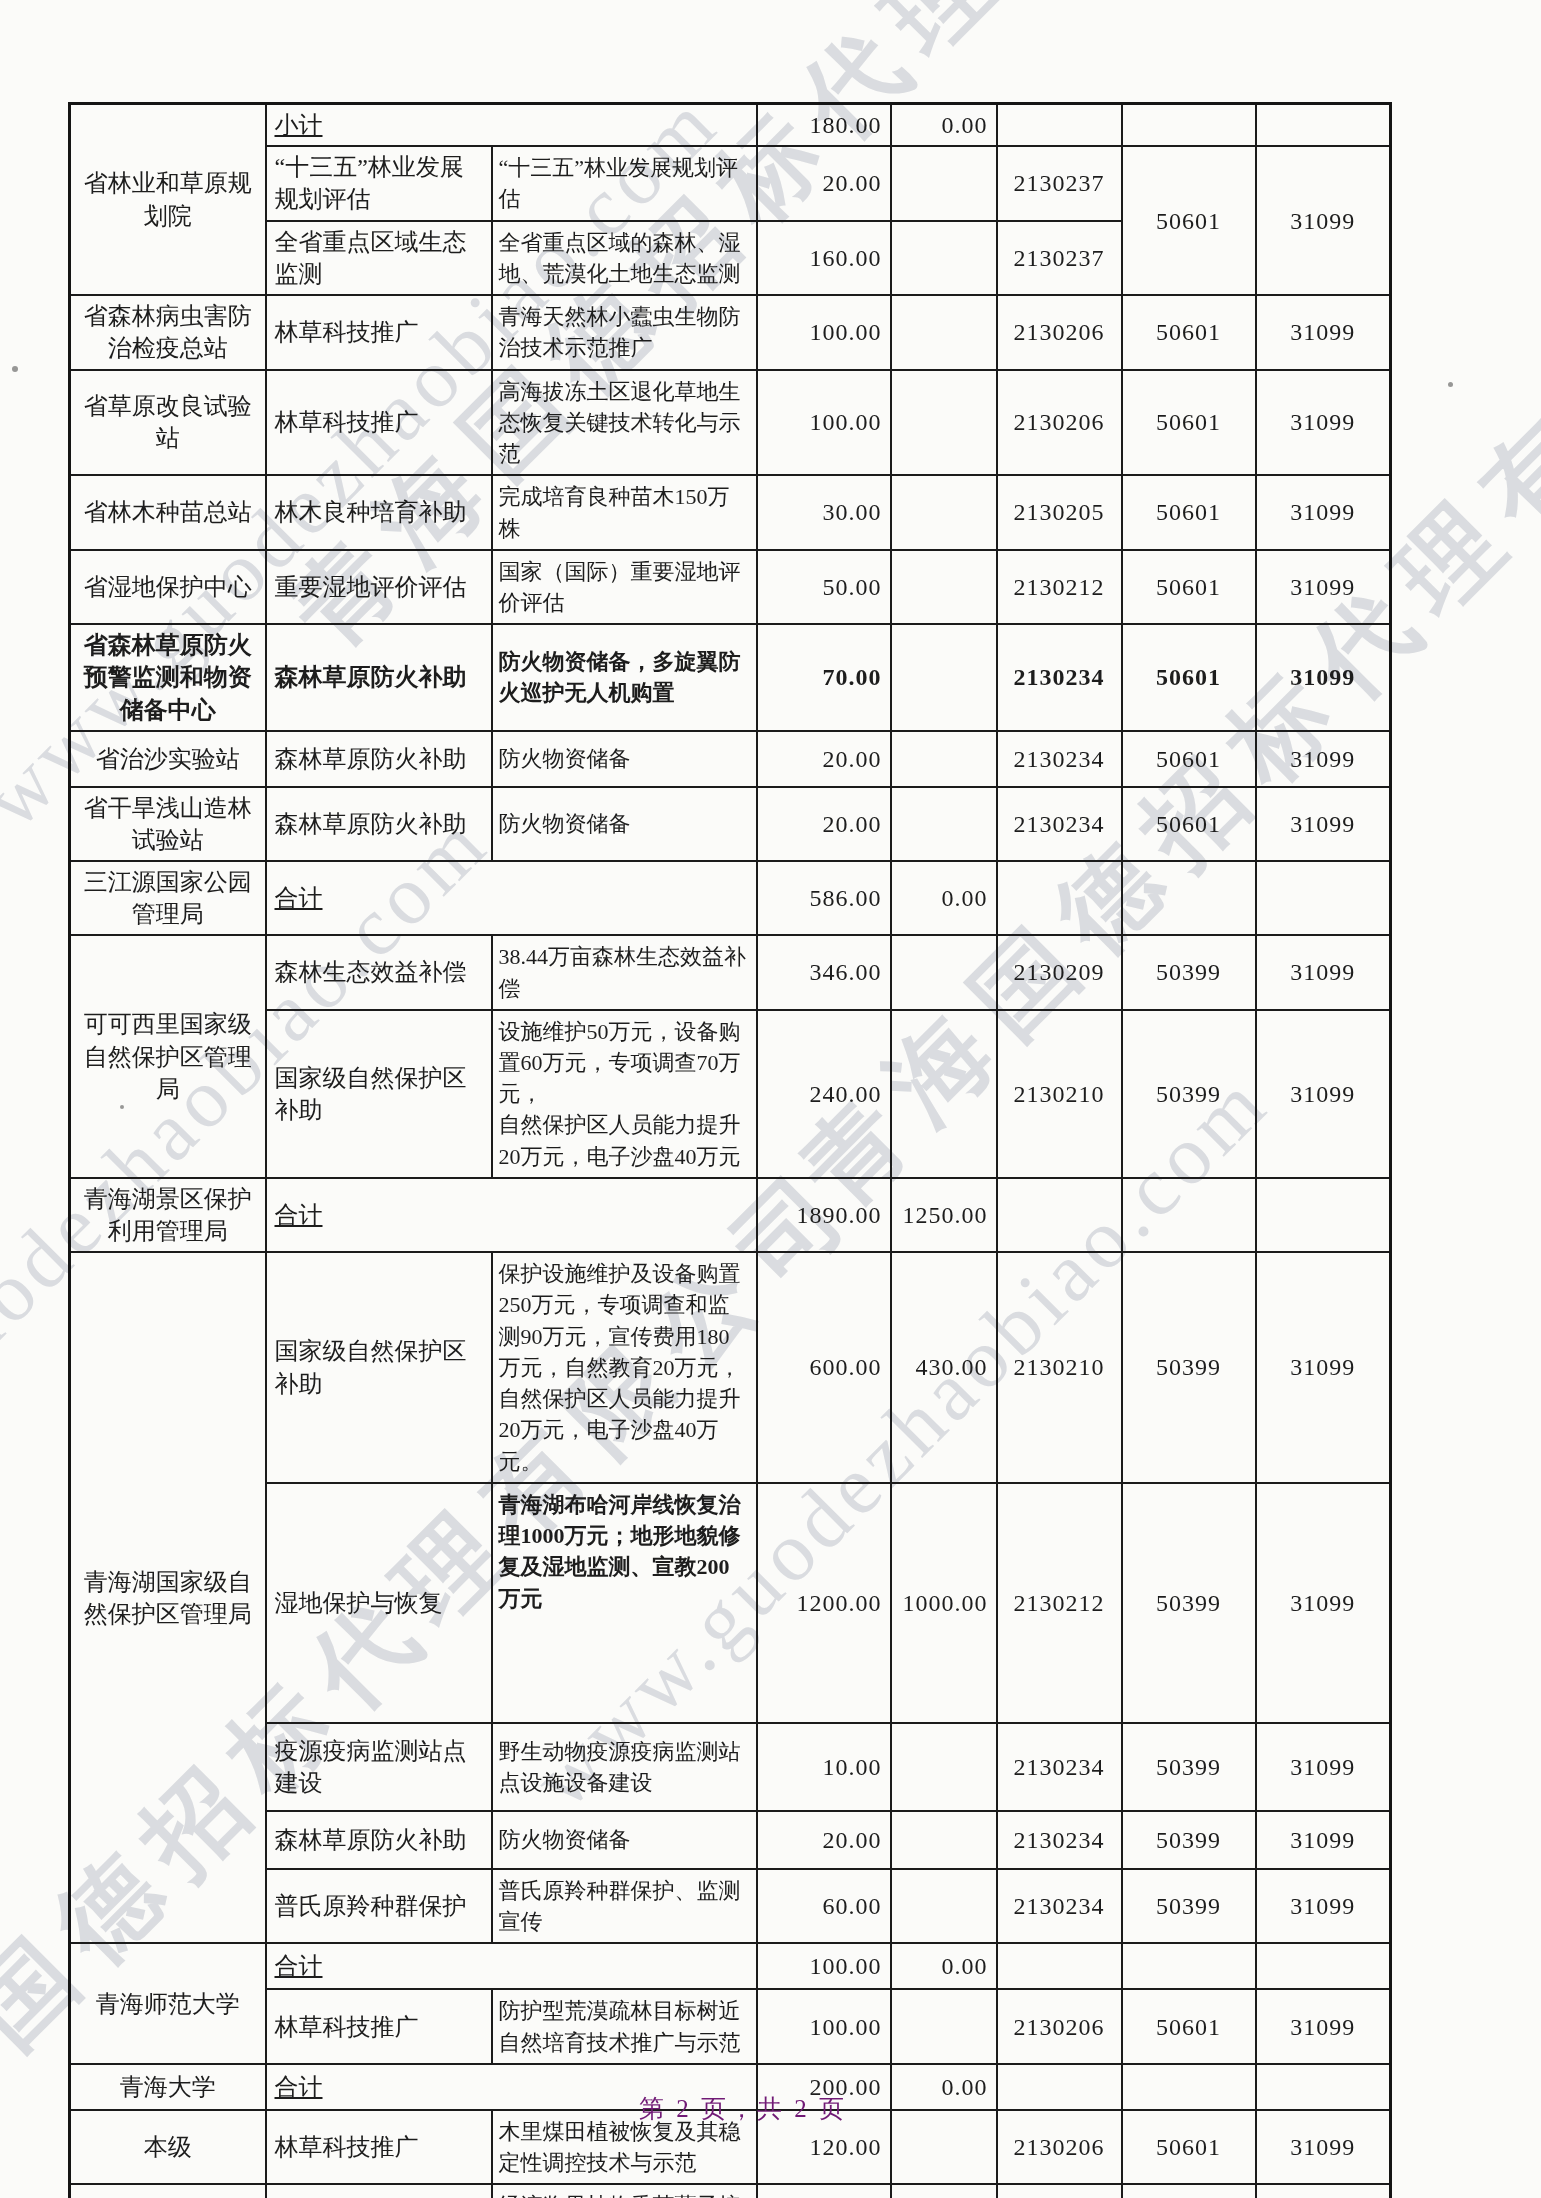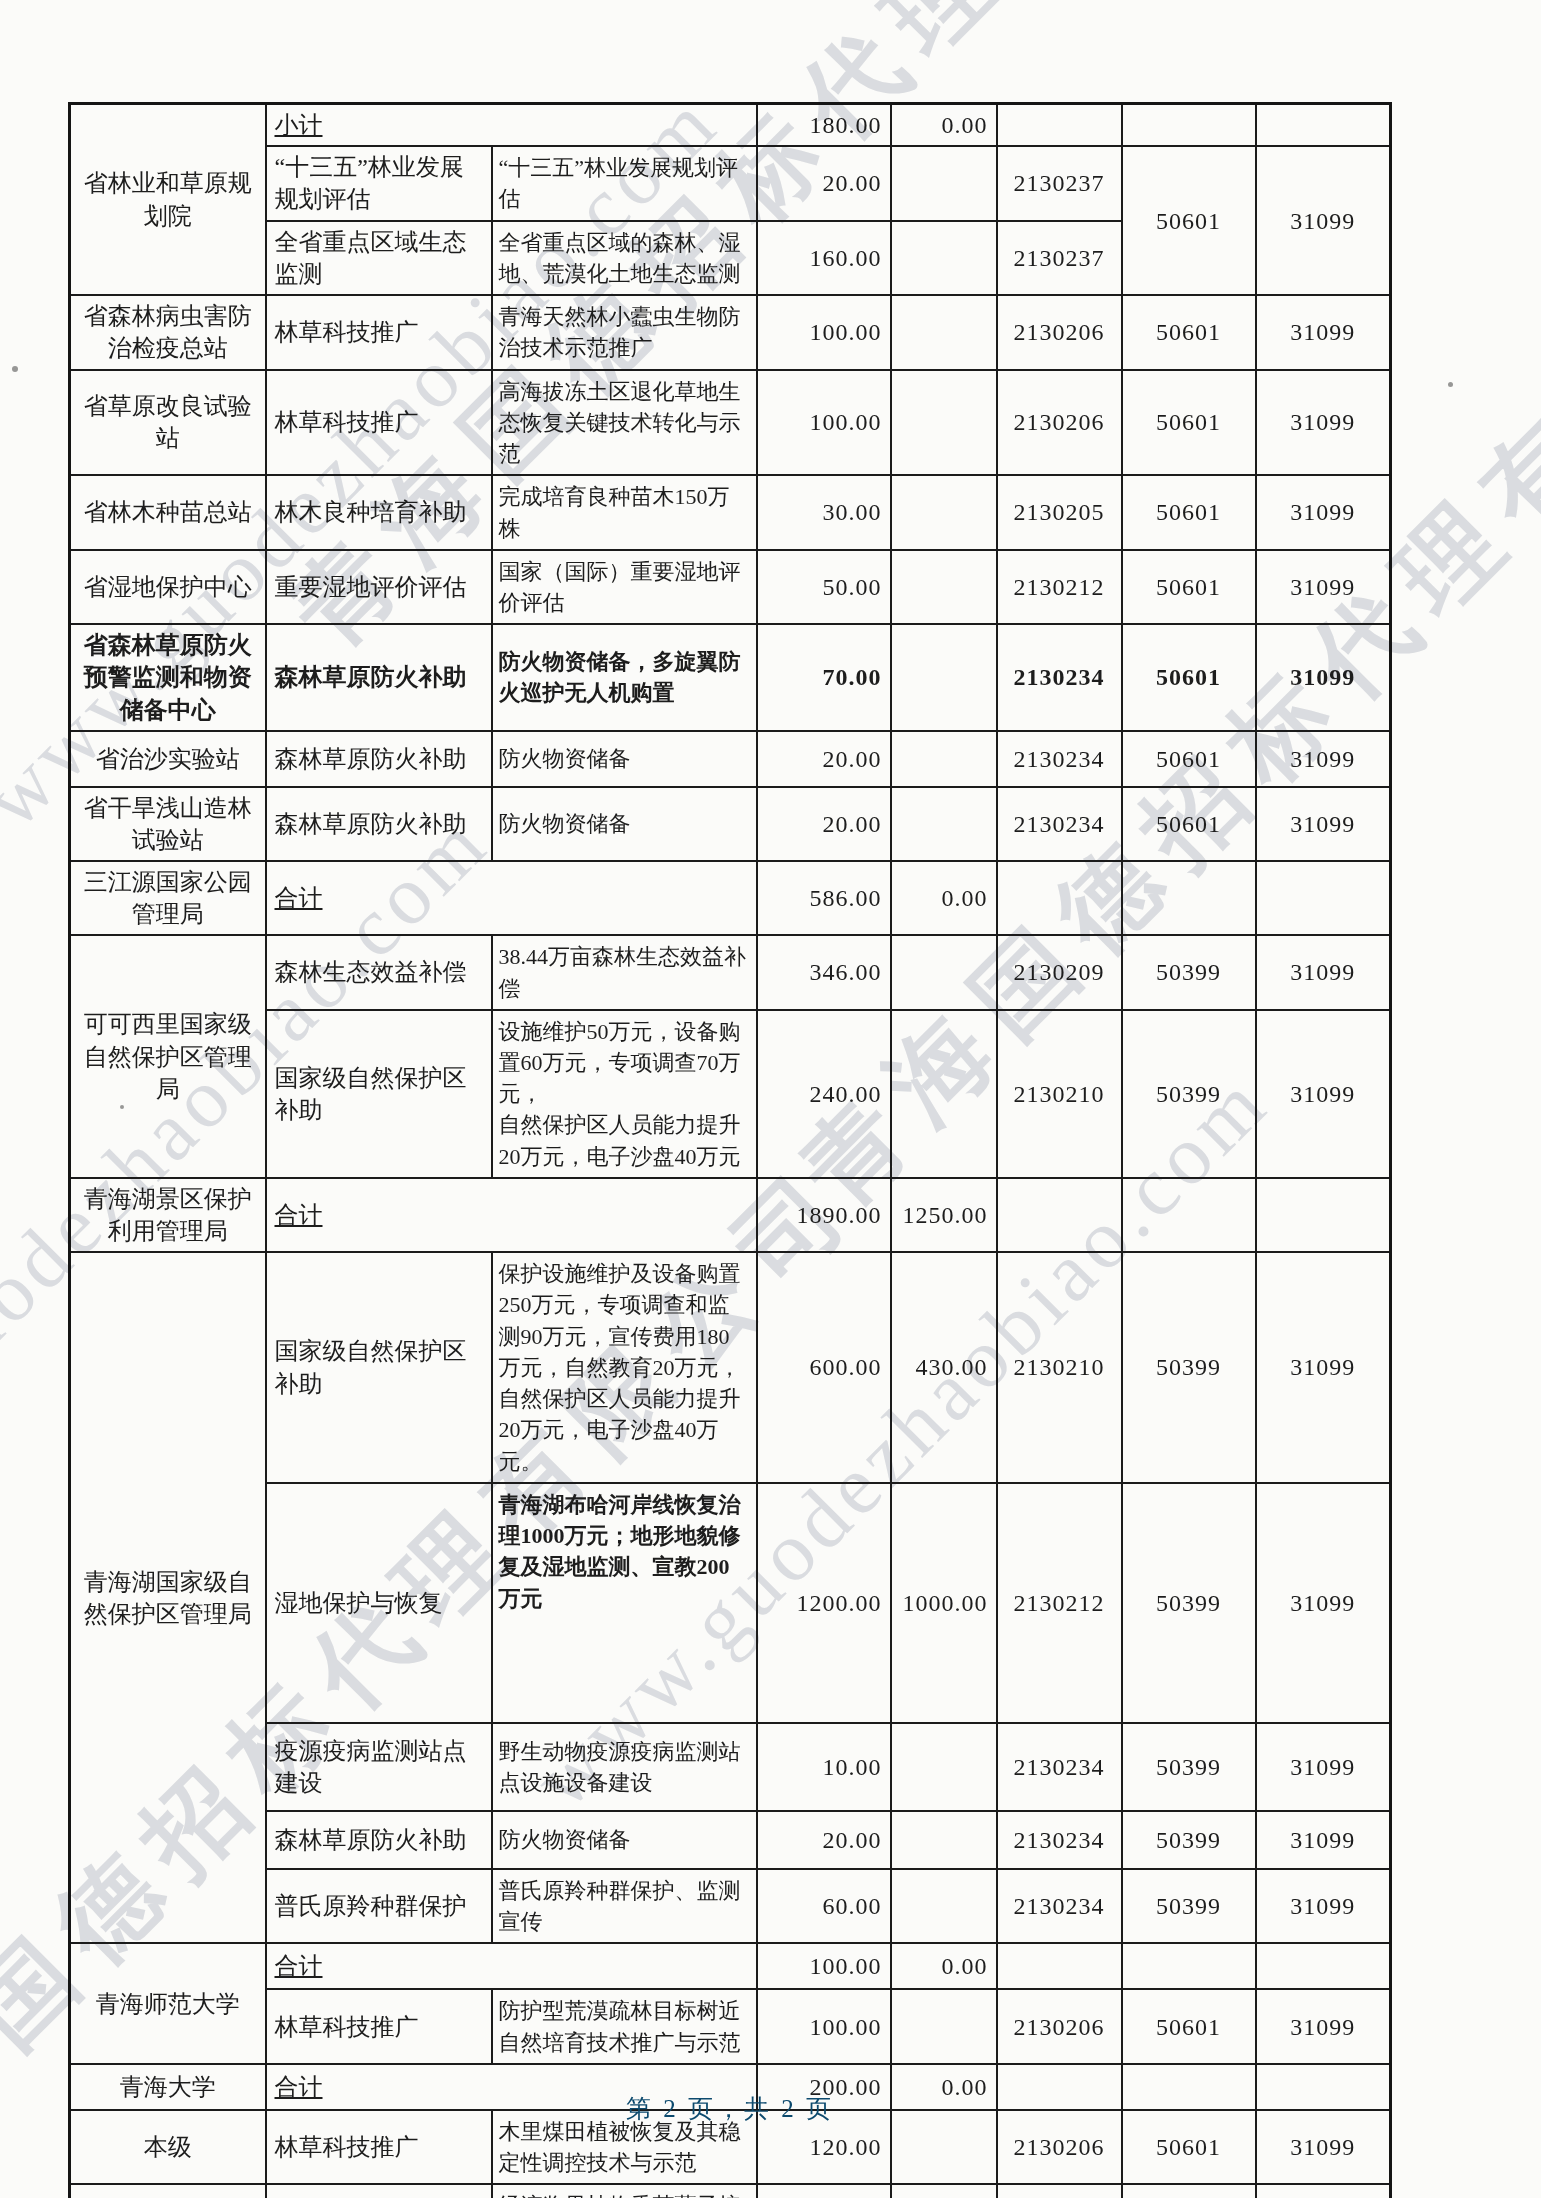--- a/index.html
+++ b/index.html
@@ -39,22 +39,22 @@
   table{border:3px solid #151515;}
   td.org{text-align:center;padding:4px 10px;}
   td.project{text-align:left;}
   td.desc{text-align:left;font-size:22px;line-height:1.42;white-space:pre-line;padding:5px 6px;}
   td.amt{text-align:right;letter-spacing:1px;}
   td.code{text-align:center;letter-spacing:1px;}
   td.total{text-align:left;text-decoration:underline;}
   td.empty{}
   
   .footer{
-    position:absolute;left:0;top:2092px;width:1460px;z-index:2;
-    text-align:center;font-size:25px;letter-spacing:3px;color:#0c4a6e;
+    position:absolute;left:13px;top:2092px;width:1460px;z-index:2;
+    text-align:center;font-size:25px;letter-spacing:3px;color:#701a75;
   }
 </style>
 </head>
 <body>
 
 <div class="wm-layer">
     <div class="wm url" style="left: 350px; top: 460px; font-size: 84px;">www.guodezhaobiao.com</div>
     <div class="wm cn" style="left: 1330px; top: 680px; font-size: 98px;">青海国德招标代理有限公司</div>
     <div class="wm cn" style="left: 820px; top: 120px; font-size: 98px;">青海国德招标代理有限公司</div>
     <div class="wm url" style="left: 900px; top: 1440px; font-size: 84px;">www.guodezhaobiao.com</div>

